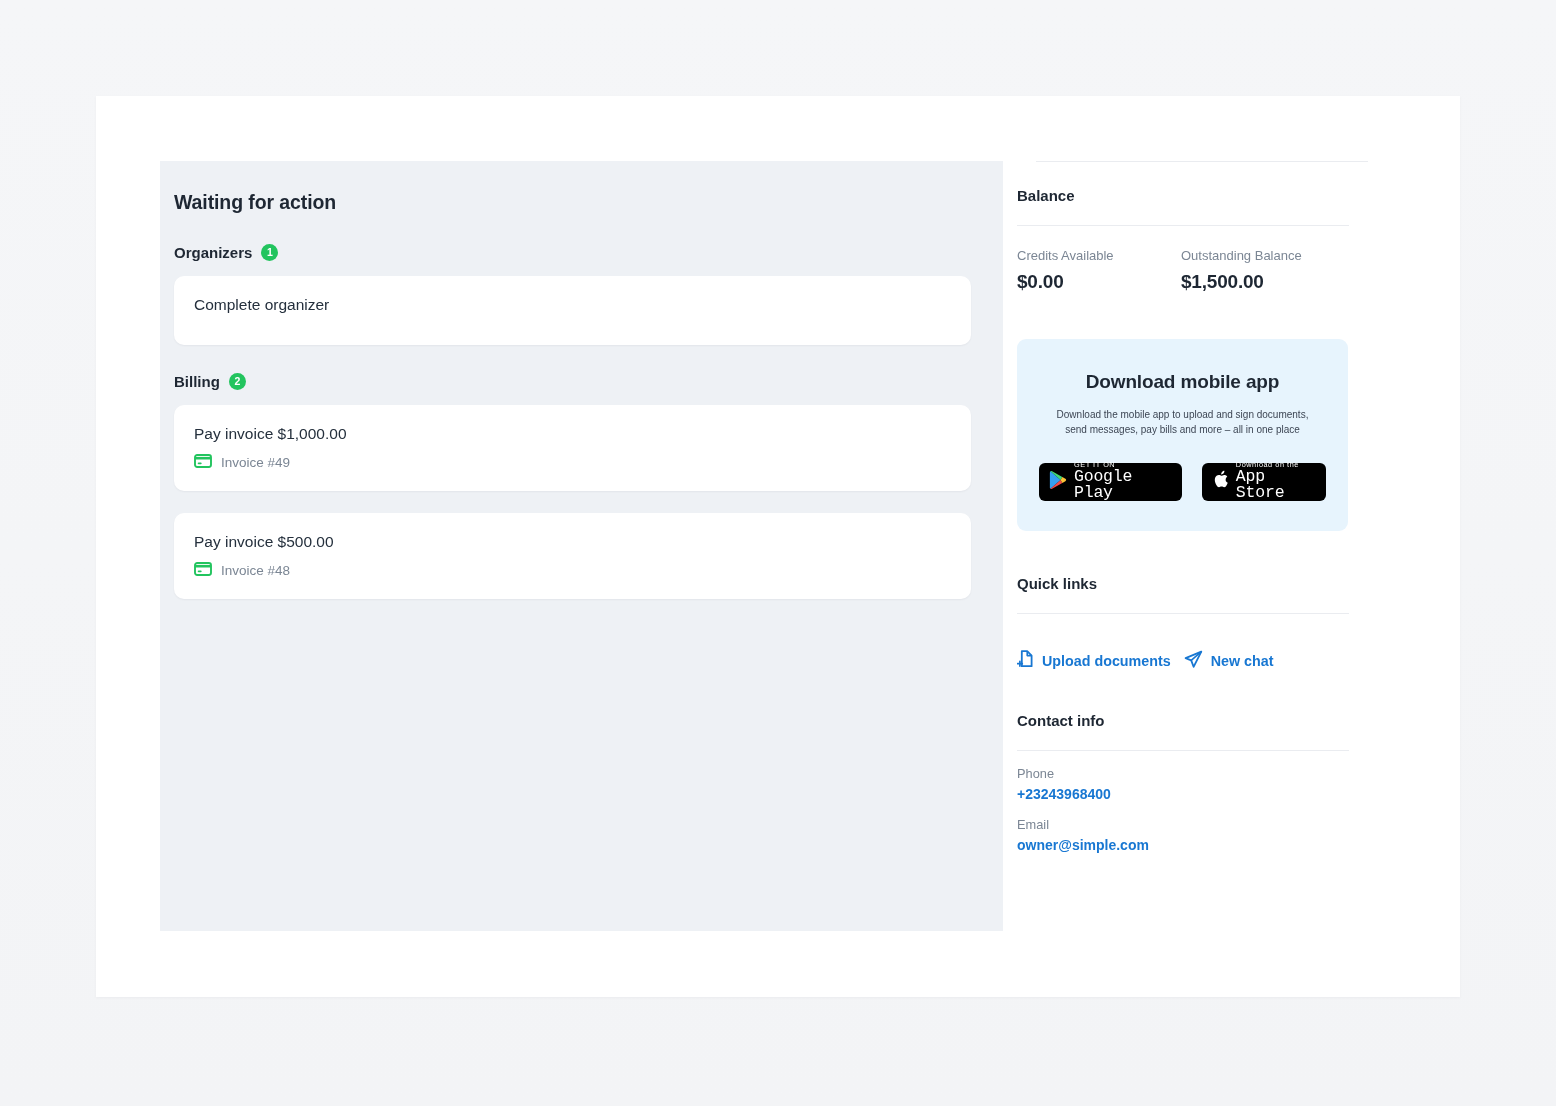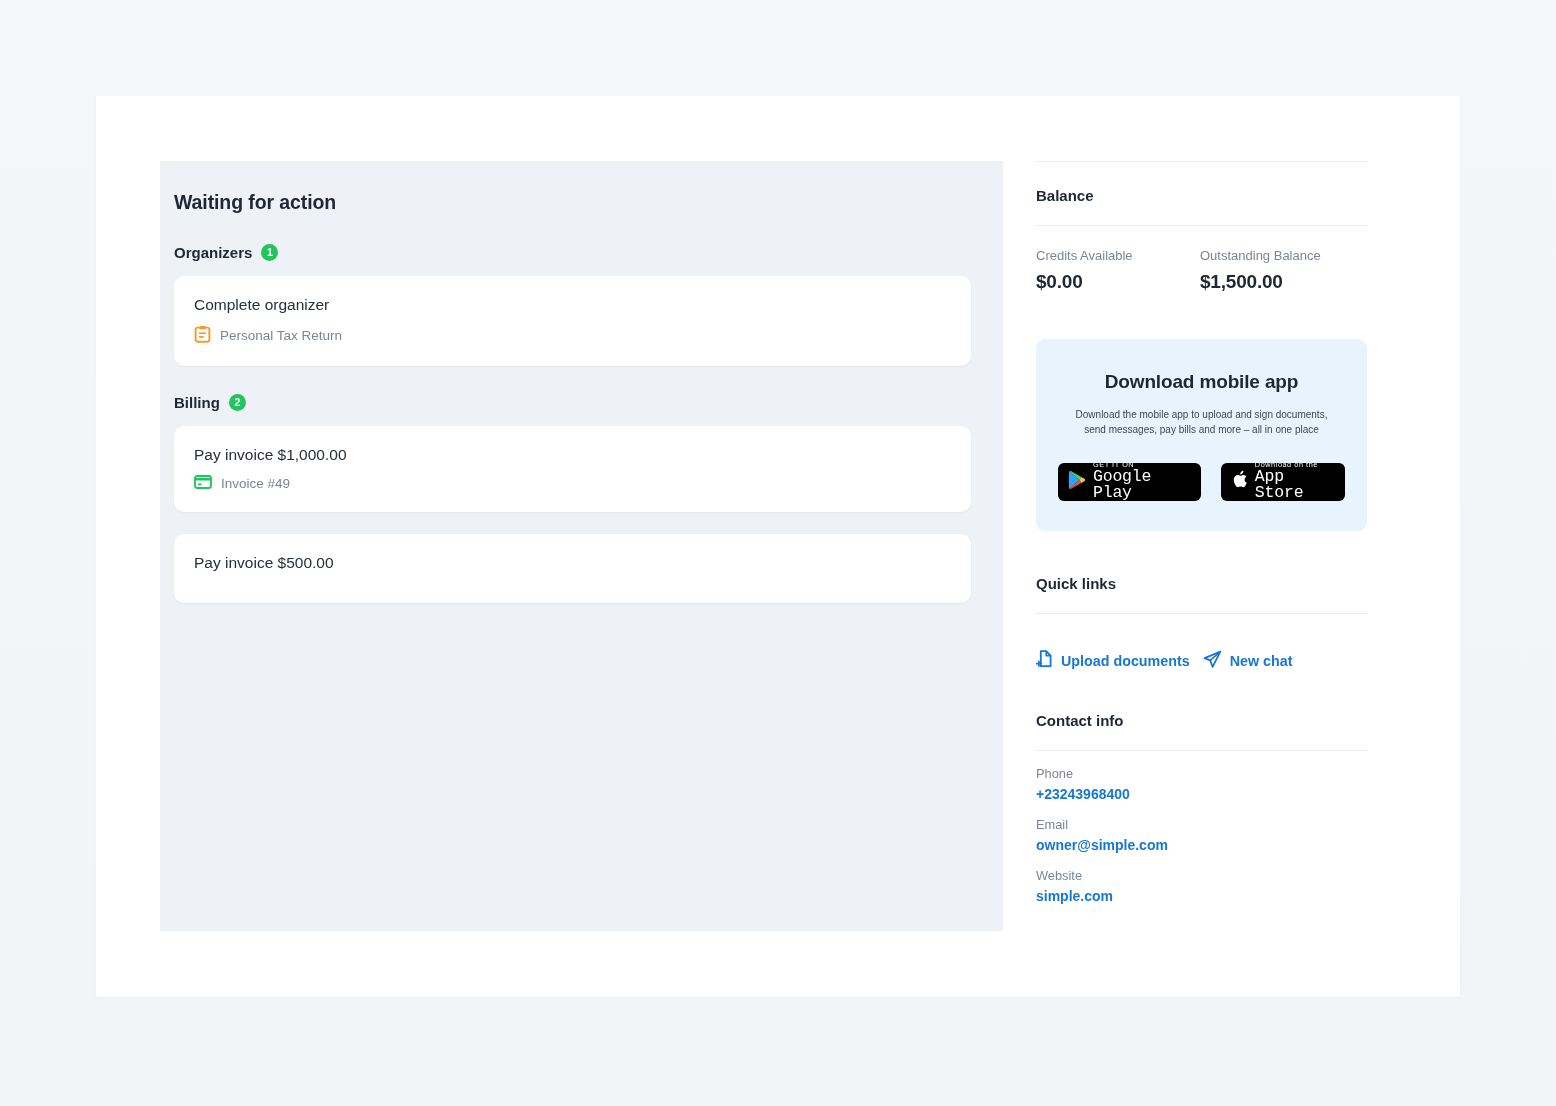--- a/index.html
+++ b/index.html
@@ -102,21 +102,21 @@
     gap: 9px;
     font-size: 13.5px;
     color: #7b8694;
   }
   .icon-sq { flex: 0 0 auto; display: block; }
 
   
   #right-panel {
     width: 397px;
     background: #ffffff;
-    padding-left: 33px;
+    padding-left: 14px;
     position: relative;
     overflow: hidden;
     height: 770px;
   }
   #right-panel::before {
     content: "";
     position: absolute;
     left: 33px; top: 0;
     width: 332px; height: 1px;
     background: #eaecf0;
@@ -246,31 +246,20 @@
         <div class="panel-title">Waiting for action</div>
 
         <div class="group">
           <div class="group-head">
             <span class="group-title">Organizers</span>
             <span class="badge">1</span>
           </div>
 
           <div class="task-card">
             <div class="task-title">Complete organizer</div>
-            <div class="task-sub">
-              <span class="icon-sq">
-                <svg width="17" height="18" viewBox="0 0 17 18">
-                  <rect x="1.6" y="2.6" width="13.8" height="14.2" rx="2.2" fill="none" stroke="#f59a28" stroke-width="1.9"></rect>
-                  <rect x="5.4" y="0.9" width="6.2" height="3.4" rx="1.1" fill="#f59a28"></rect>
-                  <rect x="4.7" y="7.4" width="7.6" height="1.7" rx="0.85" fill="#f59a28"></rect>
-                  <rect x="4.7" y="11" width="5.2" height="1.7" rx="0.85" fill="#f59a28"></rect>
-                </svg>
-              </span>
-              <span>Personal Tax Return</span>
-            </div>
           </div>
         </div>
 
         <div class="group" style="margin-top:28px;">
           <div class="group-head">
             <span class="group-title">Billing</span>
             <span class="badge">2</span>
           </div>
 
           <div class="task-card">
@@ -282,20 +271,30 @@
                   <rect x="1" y="2.9" width="16" height="2.6" fill="#22c45e"></rect>
                   <rect x="3.7" y="8.4" width="4" height="1.9" rx="0.95" fill="#22c45e"></rect>
                 </svg>
               </span>
               <span>Invoice #49</span>
             </div>
           </div>
 
           <div class="task-card">
             <div class="task-title">Pay invoice $500.00</div>
+            <div class="task-sub">
+              <span class="icon-sq">
+                <svg width="18" height="14" viewBox="0 0 18 14">
+                  <rect x="1" y="1" width="16" height="12" rx="2.2" fill="none" stroke="#22c45e" stroke-width="1.9"></rect>
+                  <rect x="1" y="2.9" width="16" height="2.6" fill="#22c45e"></rect>
+                  <rect x="3.7" y="8.4" width="4" height="1.9" rx="0.95" fill="#22c45e"></rect>
+                </svg>
+              </span>
+              <span>Invoice #48</span>
+            </div>
           </div>
         </div>
       </div>
 
       <div id="right-panel">
 
         <div class="sec-title">Balance</div>
         <div class="rule"></div>
         <div class="balance-row">
           <div class="bal-col">
@@ -372,22 +371,18 @@
         <div class="rule"></div>
         <div id="contact-block">
           <div>
             <div class="c-label">Phone</div>
             <div class="c-value">+23243968400</div>
           </div>
           <div>
             <div class="c-label">Email</div>
             <div class="c-value">owner@simple.com</div>
           </div>
-          <div>
-            <div class="c-label">Website</div>
-            <div class="c-value">simple.com</div>
-          </div>
         </div>
 
       </div>
     </div>
   </div>
 </div>
 
 </body></html>

